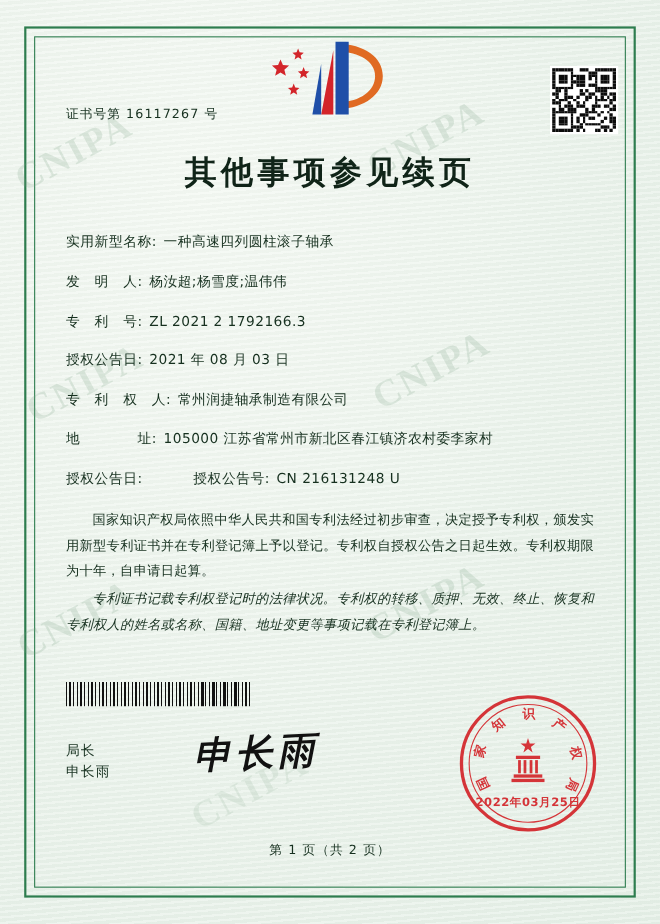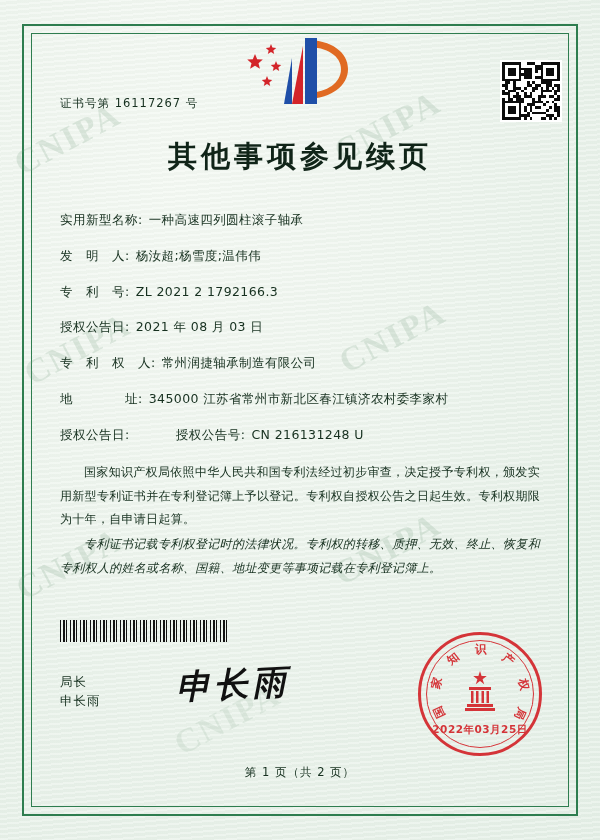--- a/index.html
+++ b/index.html
@@ -778,21 +778,21 @@
         <div class="val">2021 年 08 月 03 日</div>
       </div>
 
       <div class="row">
         <div class="lbl">专　利　权　人:</div>
         <div class="val">常州润捷轴承制造有限公司</div>
       </div>
 
       <div class="row">
         <div class="lbl">地　　　　址:</div>
-        <div class="val">345000 江苏省常州市新北区春江镇济农村委李家村</div>
+        <div class="val">105000 江苏省常州市新北区春江镇济农村委李家村</div>
       </div>
 
       <div class="row two">
         <div class="lbl">授权公告日:</div>
         <div class="lbl lbl2">授权公告号:</div>
         <div class="val">CN 216131248 U</div>
       </div>
 
     </div>
 

